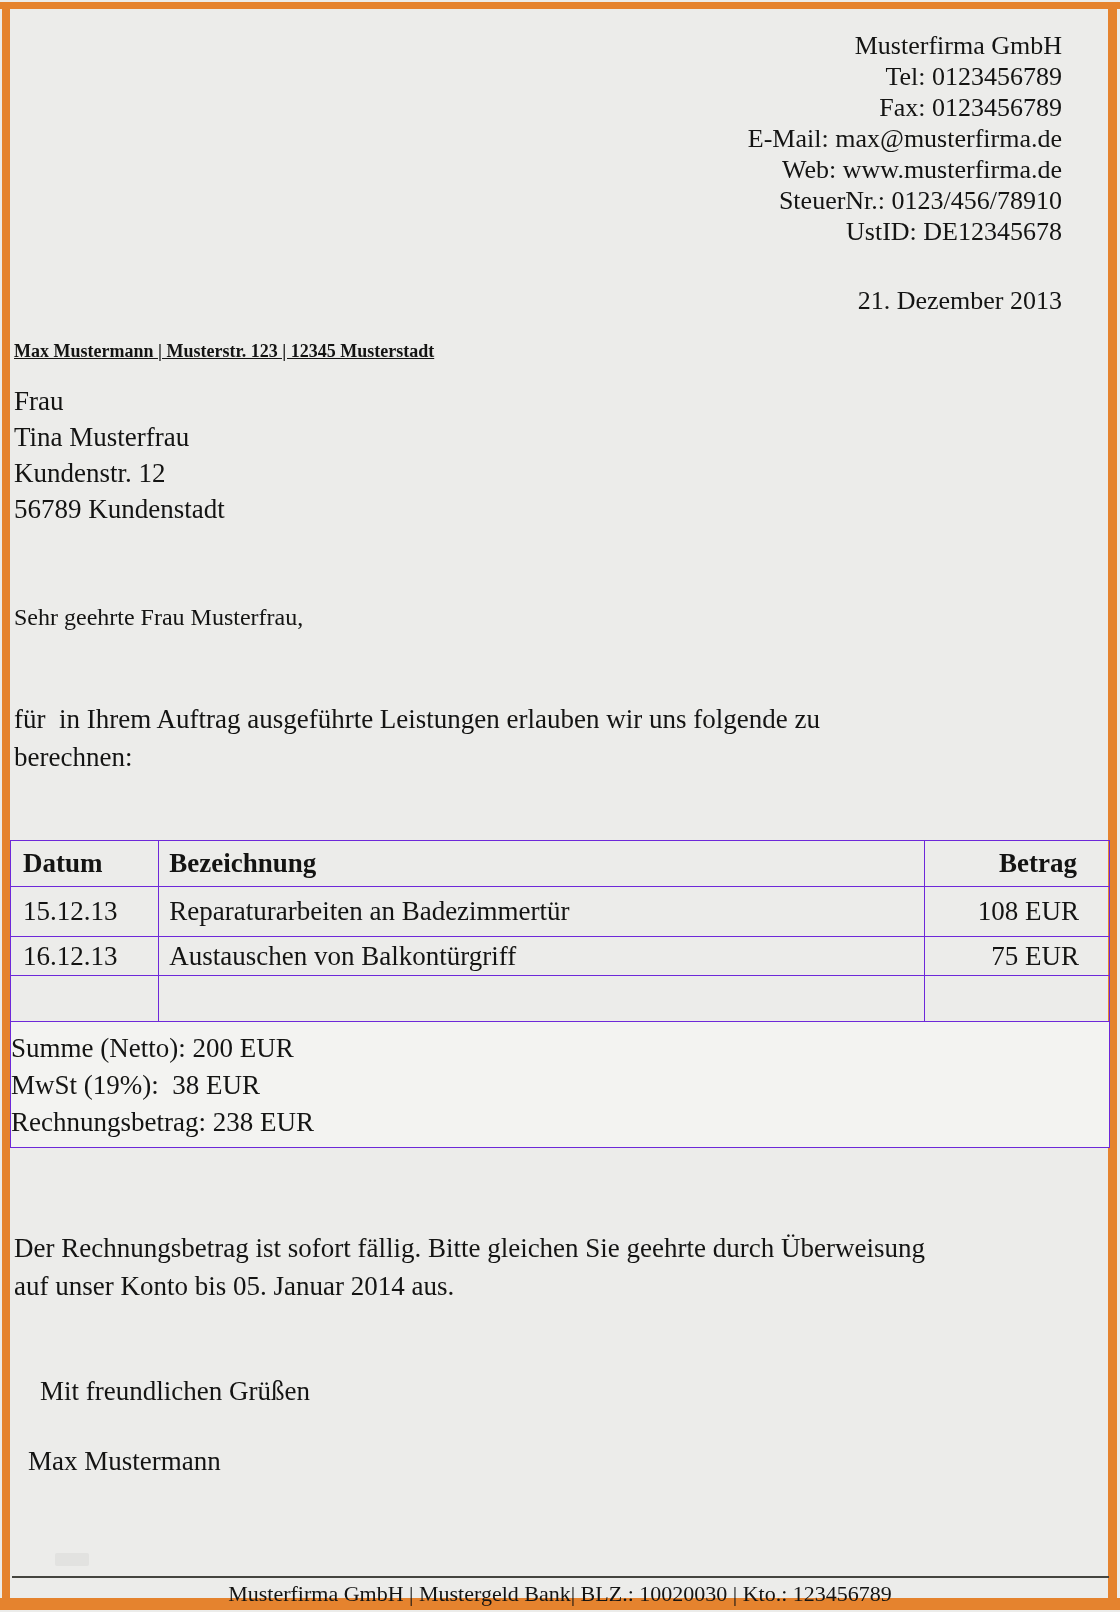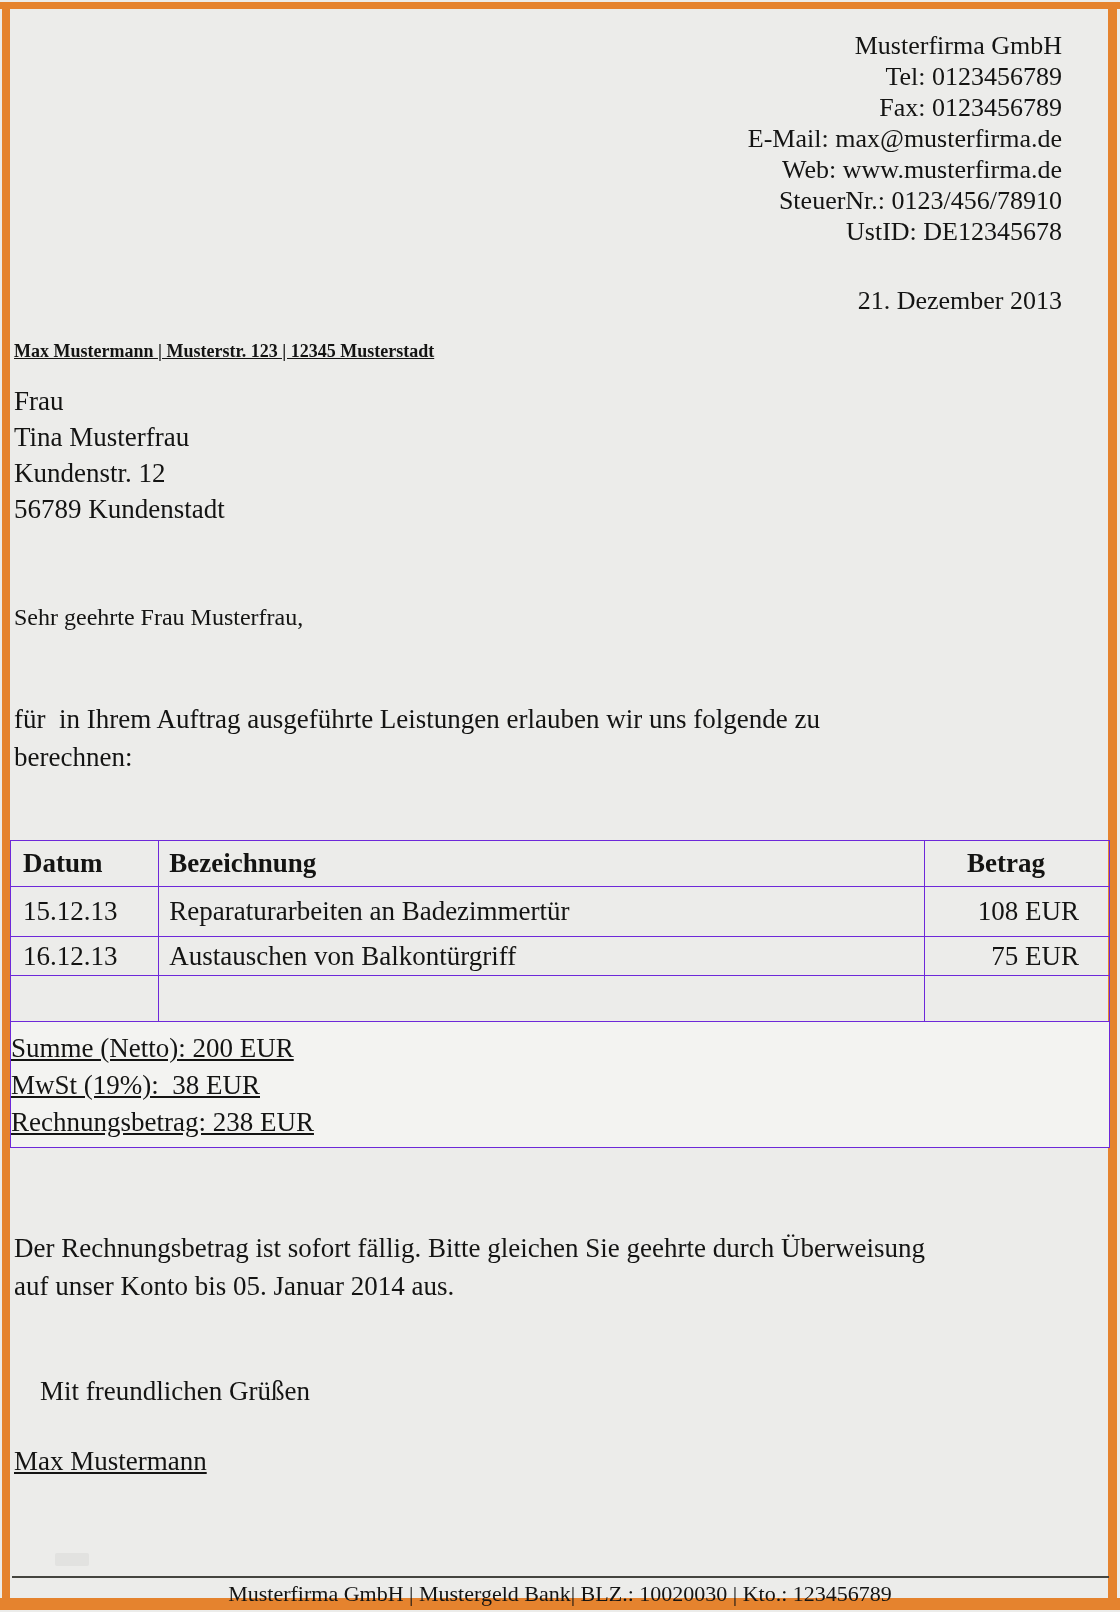--- a/index.html
+++ b/index.html
@@ -55,44 +55,42 @@
     overflow:hidden;
   }
   #items-table thead tr{height:46px;}
   #items-table th{font-weight:bold;}
   .col-datum{width:148px;}
   .col-bez{width:764px;}
   .col-betrag{width:185px;}
   .cell-datum{padding-left:12px;}
   .cell-bez{padding-left:10px;}
   .cell-betrag{text-align:right !important;padding-right:30px;}
-  th.cell-betrag{padding-right:64px;}
+  th.cell-betrag{padding-right:32px;}
   .row-item{height:50px;}
   .row-item2{height:39px;}
   .row-empty{height:46px;}
   #totals-cell{
     background:#F3F3F1;
     text-align:right;padding:8px 15px 6px 0;
     font-weight:bold;line-height:37px;
     vertical-align:top;
-    text-decoration:underline;
   }
   #payment-paragraph{
     position:absolute;top:1229px;left:14px;
     font-size:27px;line-height:38px;
   }
   #closing{
     position:absolute;top:1376px;left:14px;
     font-size:27px;
     margin-left:26px;
   }
   #signature-name{
-    position:absolute;top:1446px;left:14px;
+    position:absolute;top:1446px;left:28px;
     font-size:27px;
-    text-decoration:underline;
   }
   #faint-mark{
     position:absolute;top:1553px;left:55px;
     width:34px;height:13px;background:#E2E2E0;border-radius:2px;
   }
   #footer-rule{
     position:absolute;top:1576px;left:12px;
     width:1097px;height:2px;background:#45453f;
   }
   #footer-bank-line{

